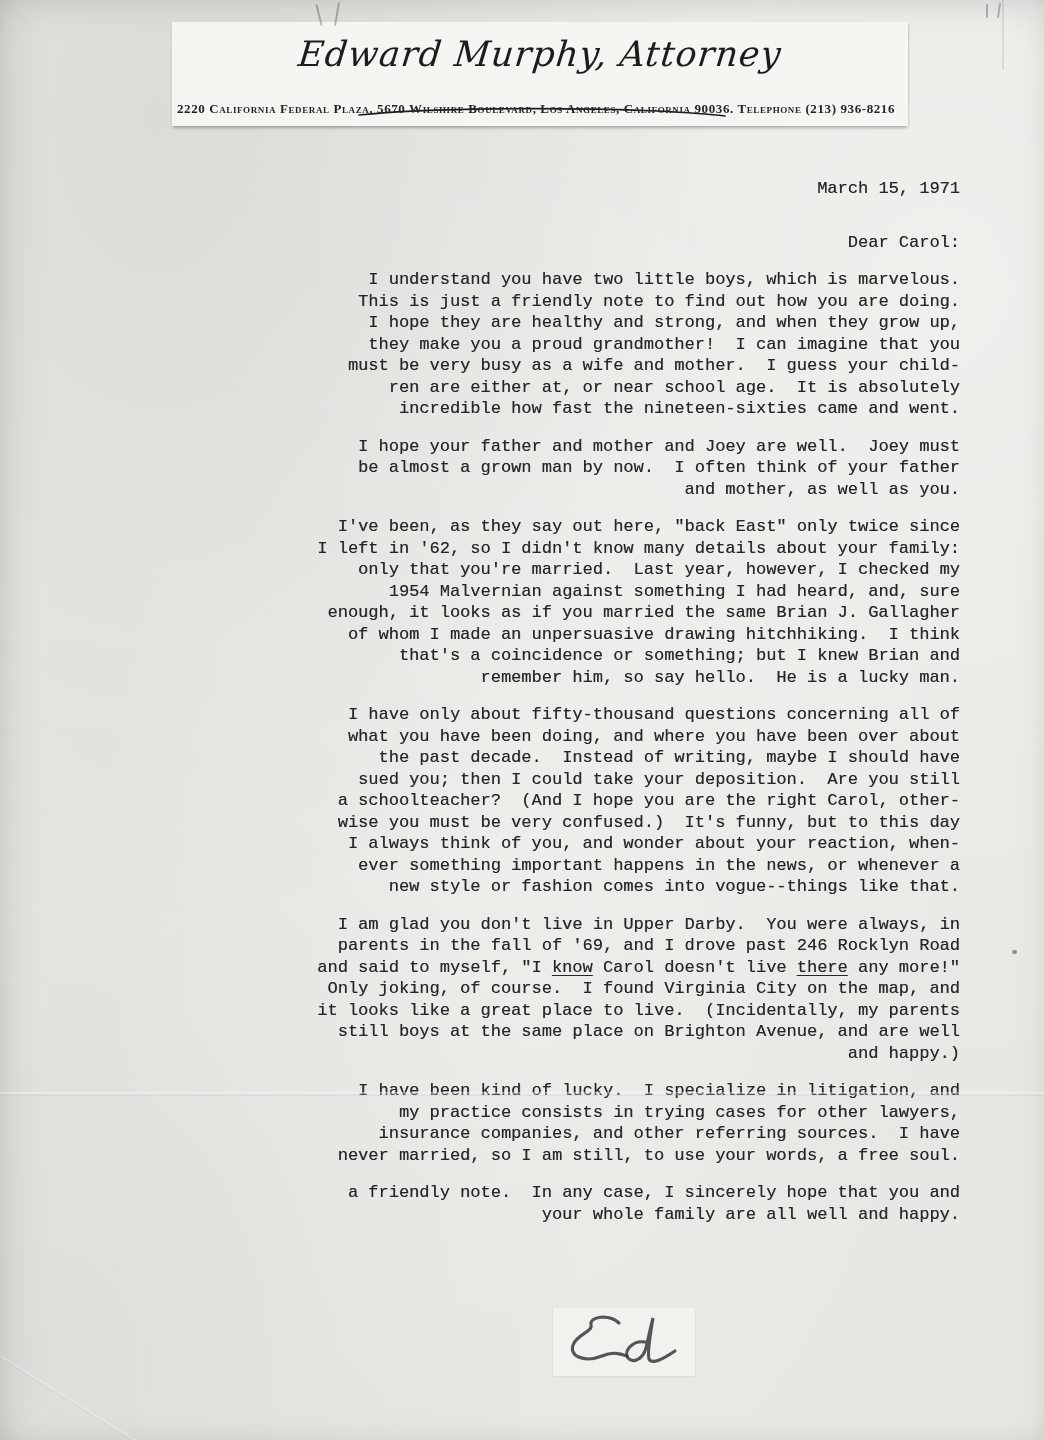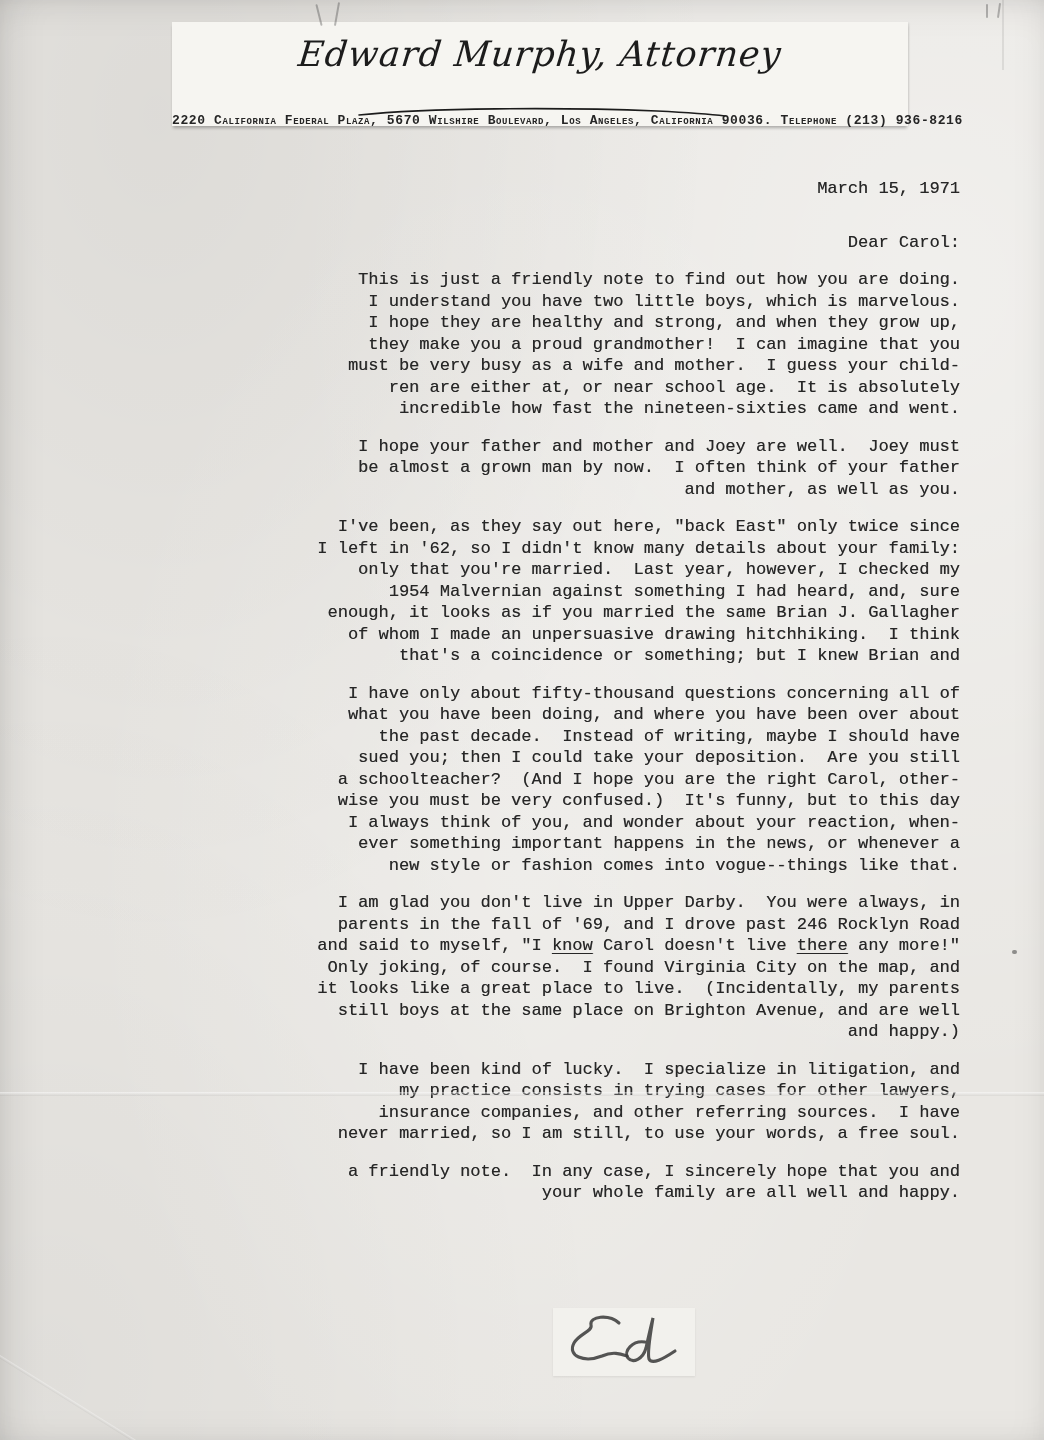--- a/index.html
+++ b/index.html
@@ -35,27 +35,26 @@
     position:absolute; left:0; right:0; top:12px;
     font-family:"DejaVu Serif","Liberation Serif",serif;
     font-style:italic;
     font-size:35px; color:#1c1c1c;
     letter-spacing:1px;
     transform:skewX(-6deg);
   }
   .lh-flourish{position:absolute; left:185px; top:84px;}
   .lh-address{
     position:absolute; left:0; right:8px; top:79px;
-    font-family:Liberation Mono, monospace;
+    font-family:Liberation Serif, serif;
     font-variant:small-caps;
     font-weight:bold;
     font-size:13px; letter-spacing:0.6px;
     color:#252525;
     white-space:nowrap;
-    margin-top:12px;
   }
   
   .letter-column{
     position:absolute; left:160px; top:178px; width:800px;
     font-size:17px; line-height:21.5px;
     color:#262626;
     text-shadow:0.3px 0 0 rgba(38,38,38,0.55);
     text-align:right;
   }
   .date-line{white-space:pre; padding-left:461px;}
@@ -102,41 +101,42 @@
       <path d="M2 9 C 70 2, 200 1, 300 5 C 330 6.5, 352 8, 368 10" fill="none" stroke="#1c1c1c" stroke-width="1.6" stroke-linecap="round"></path>
     </svg>
     <div class="lh-address">2220 California Federal Plaza, 5670 Wilshire Boulevard, Los Angeles, California 90036. Telephone (213) 936-8216</div>
   </div>
 
   <div class="letter-column">
     <div class="date-line">March 15, 1971</div>
     <div class="salutation">Dear Carol:</div>
     <div id="paragraphs">
         <div class="para">
+          <div class="line">I understand you have two little boys, which is marvelous.</div>
           <div class="line">This is just a friendly note to find out how you are doing.</div>
-          <div class="line">I understand you have two little boys, which is marvelous.</div>
           <div class="line">I hope they are healthy and strong, and when they grow up,</div>
           <div class="line">they make you a proud grandmother!  I can imagine that you</div>
           <div class="line">must be very busy as a wife and mother.  I guess your child-</div>
           <div class="line">ren are either at, or near school age.  It is absolutely</div>
           <div class="line">incredible how fast the nineteen-sixties came and went.</div>
         </div>
         <div class="para">
           <div class="line">I hope your father and mother and Joey are well.  Joey must</div>
           <div class="line">be almost a grown man by now.  I often think of your father</div>
           <div class="line">and mother, as well as you.</div>
         </div>
         <div class="para">
           <div class="line">I've been, as they say out here, "back East" only twice since</div>
           <div class="line">I left in '62, so I didn't know many details about your family:</div>
           <div class="line">only that you're married.  Last year, however, I checked my</div>
           <div class="line">1954 Malvernian against something I had heard, and, sure</div>
           <div class="line">enough, it looks as if you married the same Brian J. Gallagher</div>
           <div class="line">of whom I made an unpersuasive drawing hitchhiking.  I think</div>
           <div class="line">that's a coincidence or something; but I knew Brian and</div>
+          <div class="line">remember him, so say hello.  He is a lucky man.</div>
         </div>
         <div class="para">
           <div class="line">I have only about fifty-thousand questions concerning all of</div>
           <div class="line">what you have been doing, and where you have been over about</div>
           <div class="line">the past decade.  Instead of writing, maybe I should have</div>
           <div class="line">sued you; then I could take your deposition.  Are you still</div>
           <div class="line">a schoolteacher?  (And I hope you are the right Carol, other-</div>
           <div class="line">wise you must be very confused.)  It's funny, but to this day</div>
           <div class="line">I always think of you, and wonder about your reaction, when-</div>
           <div class="line">ever something important happens in the news, or whenever a</div>

